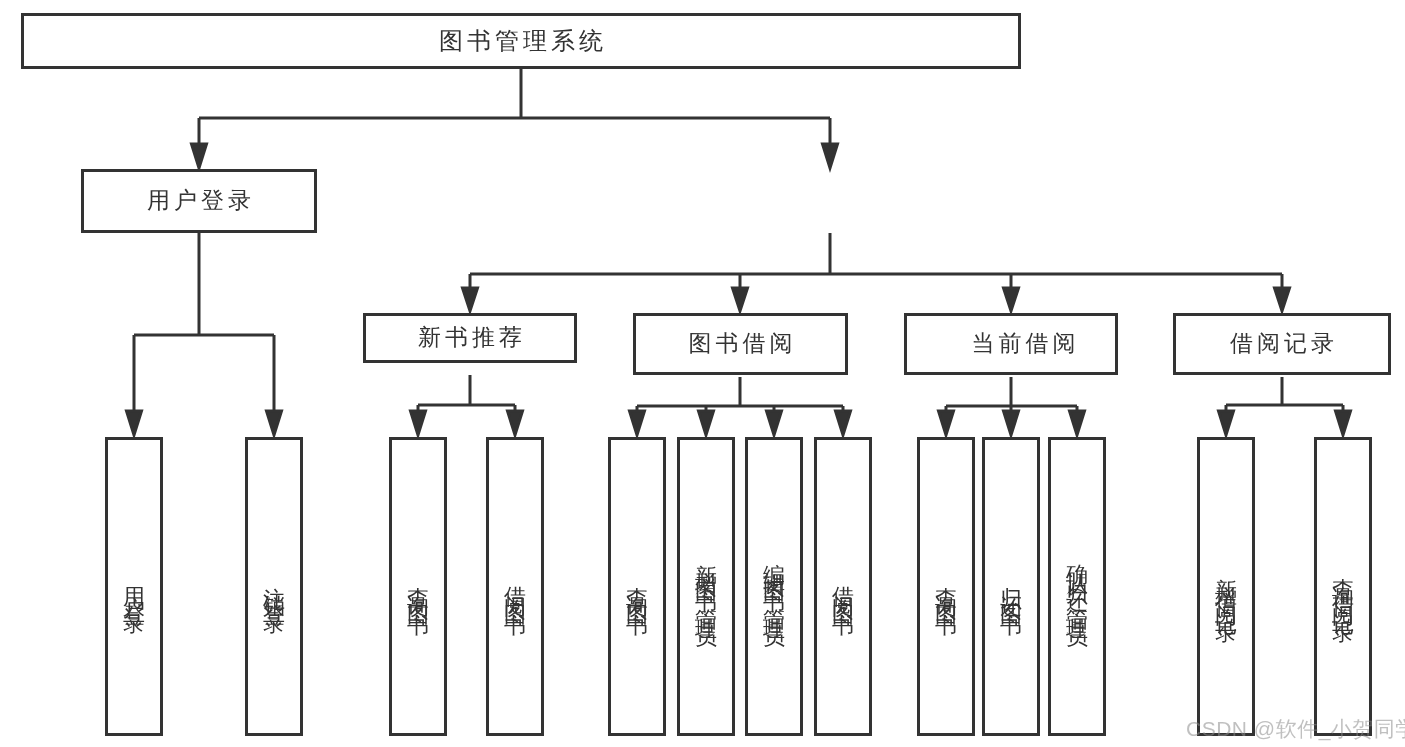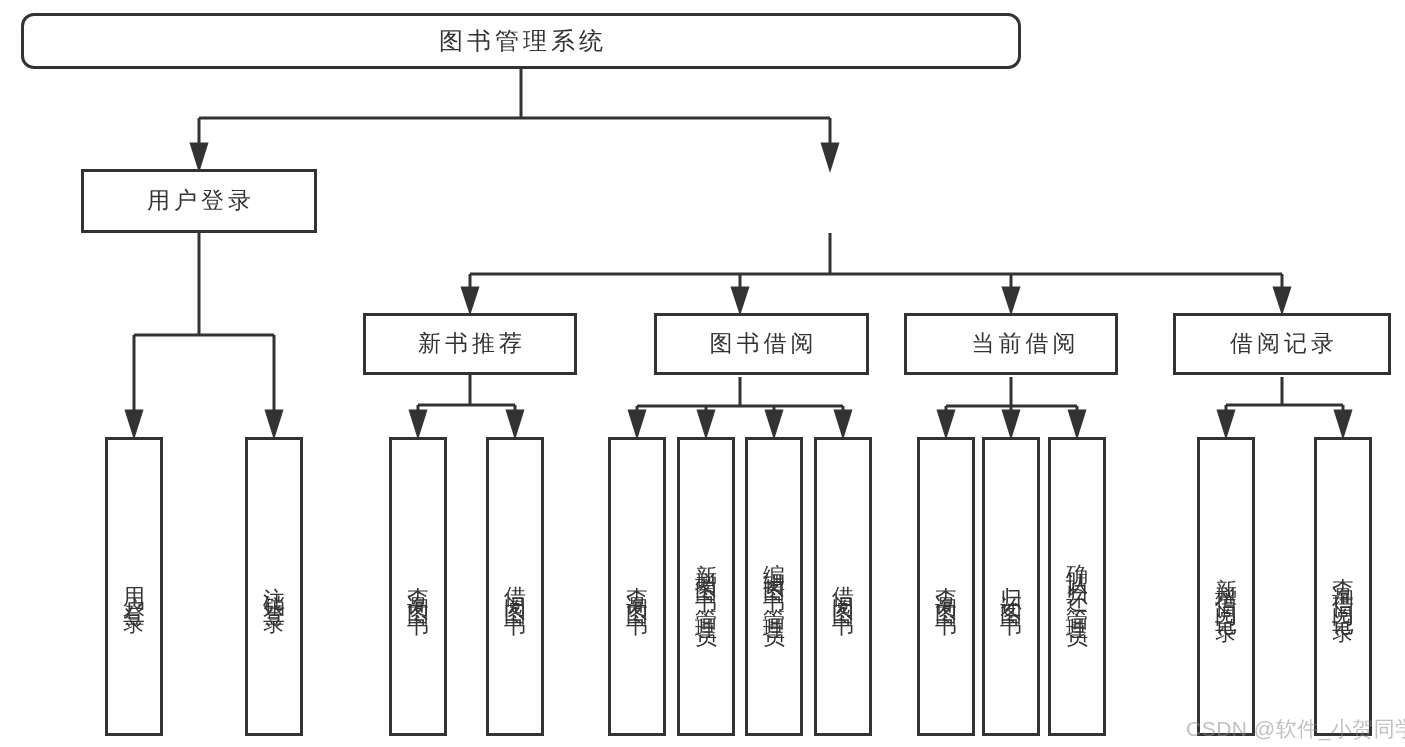--- a/index.html
+++ b/index.html
@@ -109,32 +109,32 @@
       <polygon points="1069.5,411 1084.5,411 1077,435"></polygon>
     </g>
 
     <g stroke="#333333" stroke-width="3" fill="#333333">
       <path fill="none" d="M1282,377 V405 M1226,405 H1343 M1226,405 V413 M1343,405 V413"></path>
       <polygon points="1218.5,411 1233.5,411 1226,435"></polygon>
       <polygon points="1335.5,411 1350.5,411 1343,435"></polygon>
     </g>
   </svg>
 
-  <div class="box root" style="left:21px; top:13px; width:1000px; height:56px;border-radius:13px;">
+  <div class="box root" style="left:21px; top:13px; width:1000px; height:56px;">
     <span class="hlabel">图书管理系统</span>
   </div>
 
   <div class="box" style="left:81px; top:169px; width:236px; height:64px;">
     <span class="hlabel">用户登录</span>
   </div>
 
-  <div class="box" style="left:363px; top:313px; width:214px; height:62px;">
+  <div class="box" style="left:363px; top:313px; width:214px; height:50px;">
     <span class="hlabel">新书推荐</span>
   </div>
-  <div class="box" style="left:633px; top:313px; width:215px; height:62px;margin-left:21px;">
+  <div class="box" style="left:633px; top:313px; width:215px; height:62px;">
     <span class="hlabel">图书借阅</span>
   </div>
   <div class="box" style="left:904px; top:313px; width:214px; height:62px;padding-left:25px;">
     <span class="hlabel">当前借阅</span>
   </div>
   <div class="box" style="left:1173px; top:313px; width:218px; height:62px;">
     <span class="hlabel">借阅记录</span>
   </div>
 
   <div class="box" style="left:105px; top:437px; width:58px; height:299px;">

